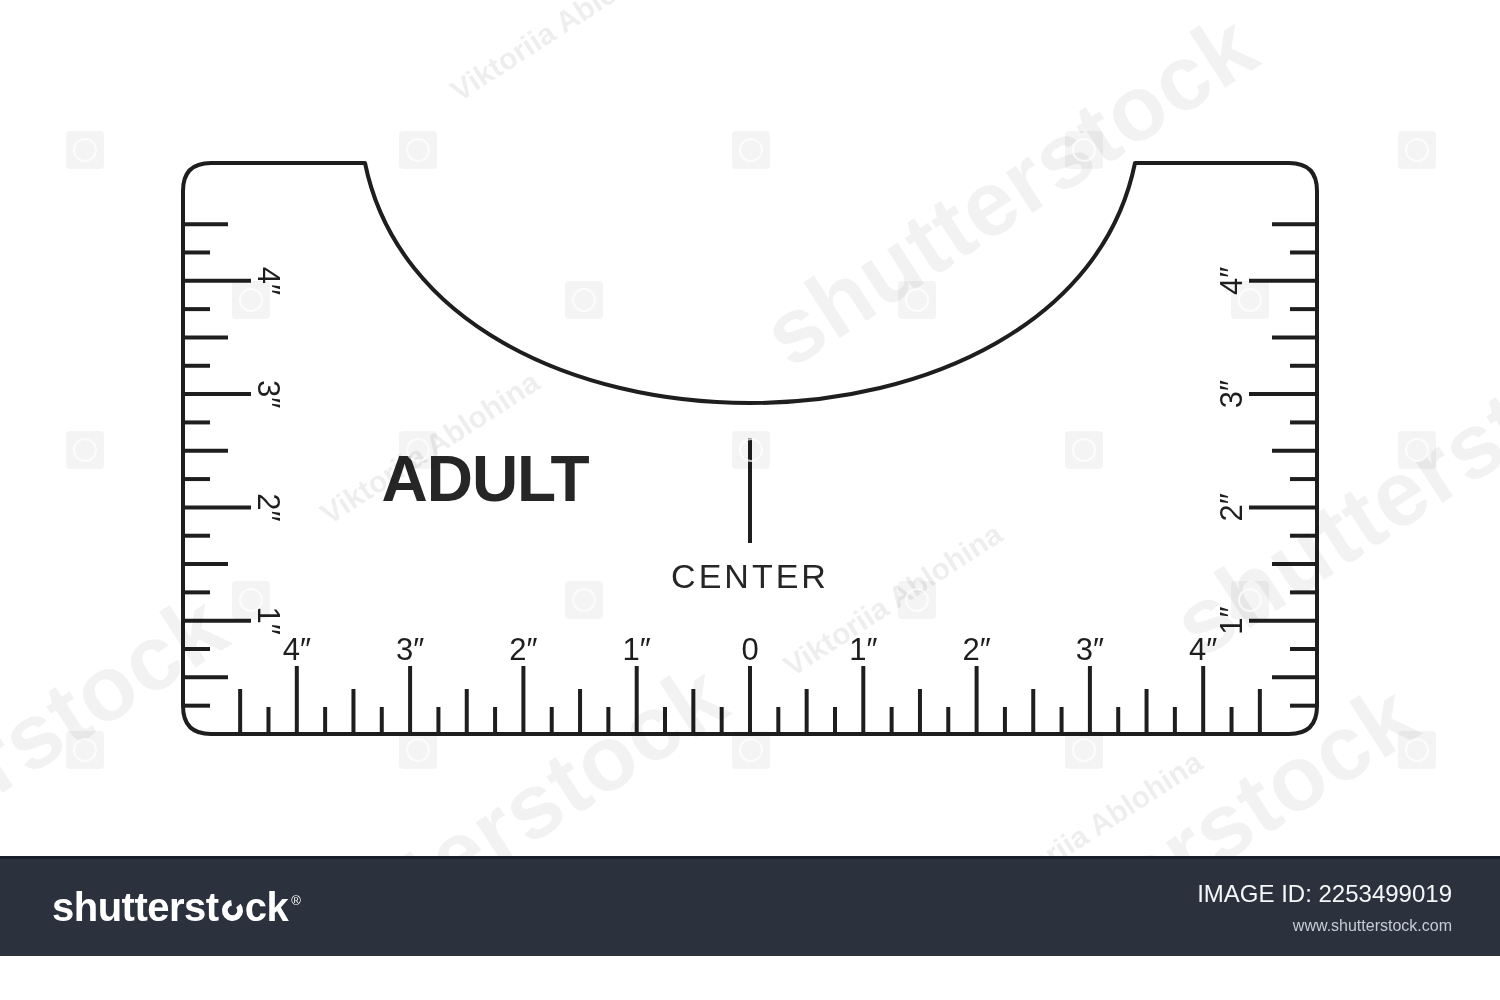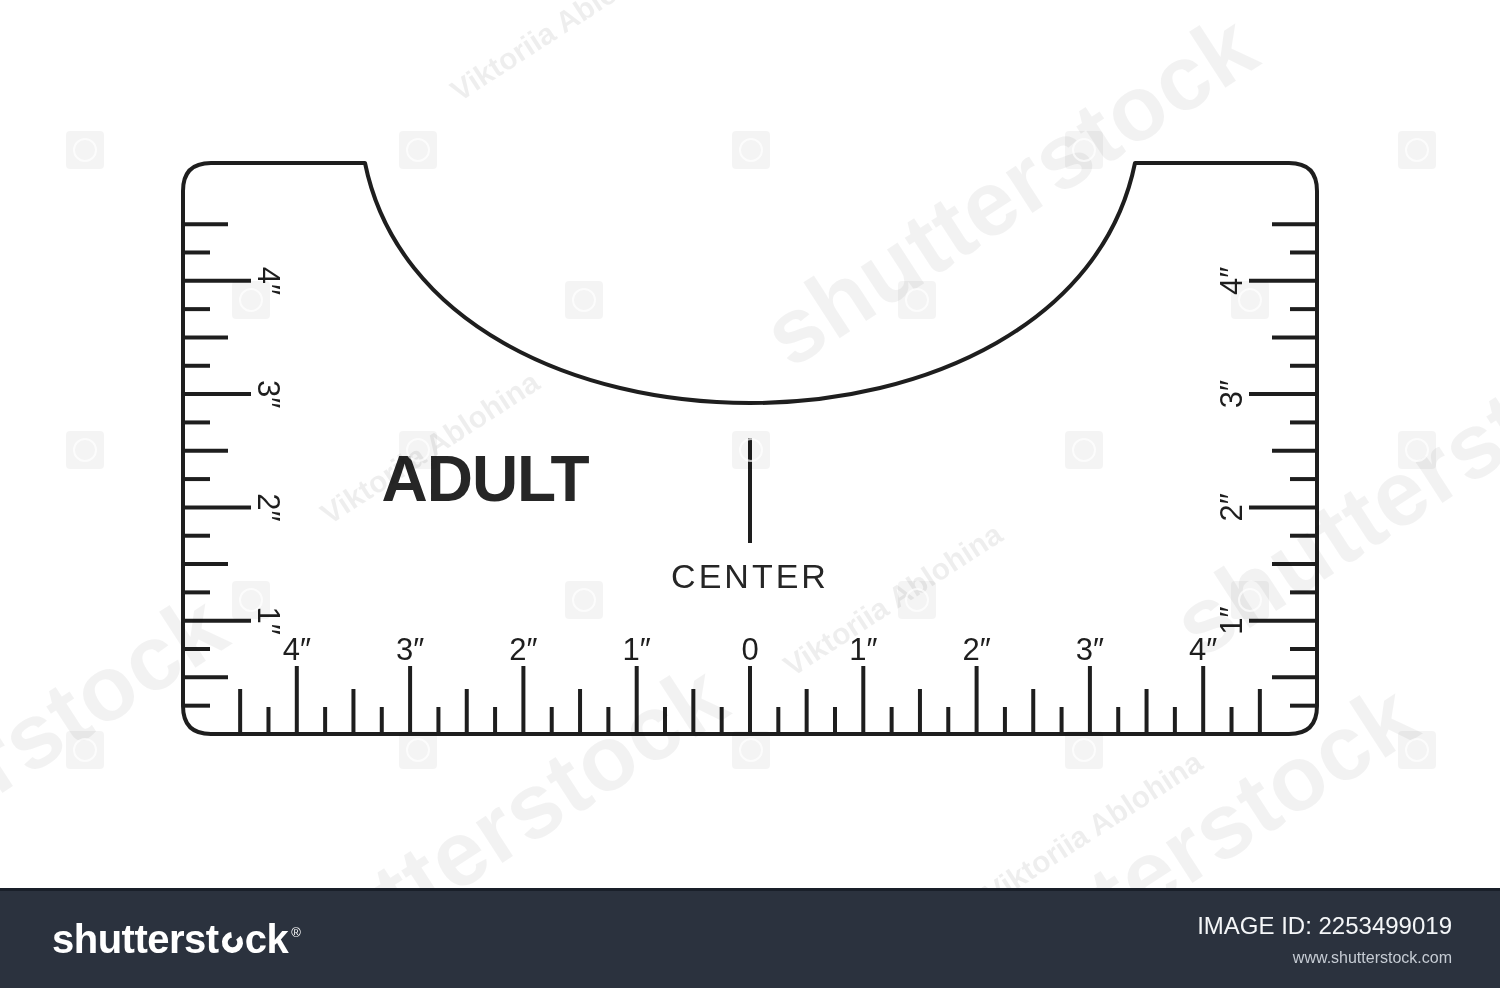--- a/index.html
+++ b/index.html
@@ -9,21 +9,21 @@
   .ruler-svg{position:absolute;left:0;top:0;}
   
   .wm-layer{position:absolute;left:0;top:0;width:1500px;height:900px;overflow:hidden;pointer-events:none;}
   .wm-text{position:absolute;white-space:nowrap;transform:translate(-50%,-50%) rotate(-33deg);}
   .wm-brand{font-size:92px;font-weight:700;letter-spacing:1px;color:rgba(0,0,0,0.05);}
   .wm-author{font-size:30px;font-weight:600;color:rgba(0,0,0,0.065);}
   .wm-square{position:absolute;width:38px;height:38px;border-radius:4px;background:rgba(0,0,0,0.045);
              transform:translate(-50%,-50%);display:flex;align-items:center;justify-content:center;}
   .wm-square .ring{width:20px;height:20px;border:2px solid rgba(255,255,255,0.7);border-radius:50%;}
   
-  .footer{position:absolute;left:0;top:888px;width:1500px;height:100px;background:#2b323e;
+  .footer{position:absolute;left:0;top:856px;width:1500px;height:100px;background:#2b323e;
           border-top:3px solid #191f29;box-sizing:border-box;
           display:flex;align-items:center;justify-content:space-between;}
   .logo{display:flex;align-items:center;color:#ffffff;font-weight:700;font-size:40px;
         letter-spacing:-0.5px;padding-left:52px;}
   .logo .shutter{width:23px;height:23px;margin:6px 1px 0 2px;}
   .logo sup{font-size:13px;font-weight:400;margin:-14px 0 0 3px;}
   .meta{display:flex;flex-direction:column;align-items:flex-end;gap:9px;padding-right:48px;}
   .image-id{color:#f4f6f8;font-size:24px;text-align:center;}
   .website{color:#c6ccd4;font-size:16px;}
 </style>

